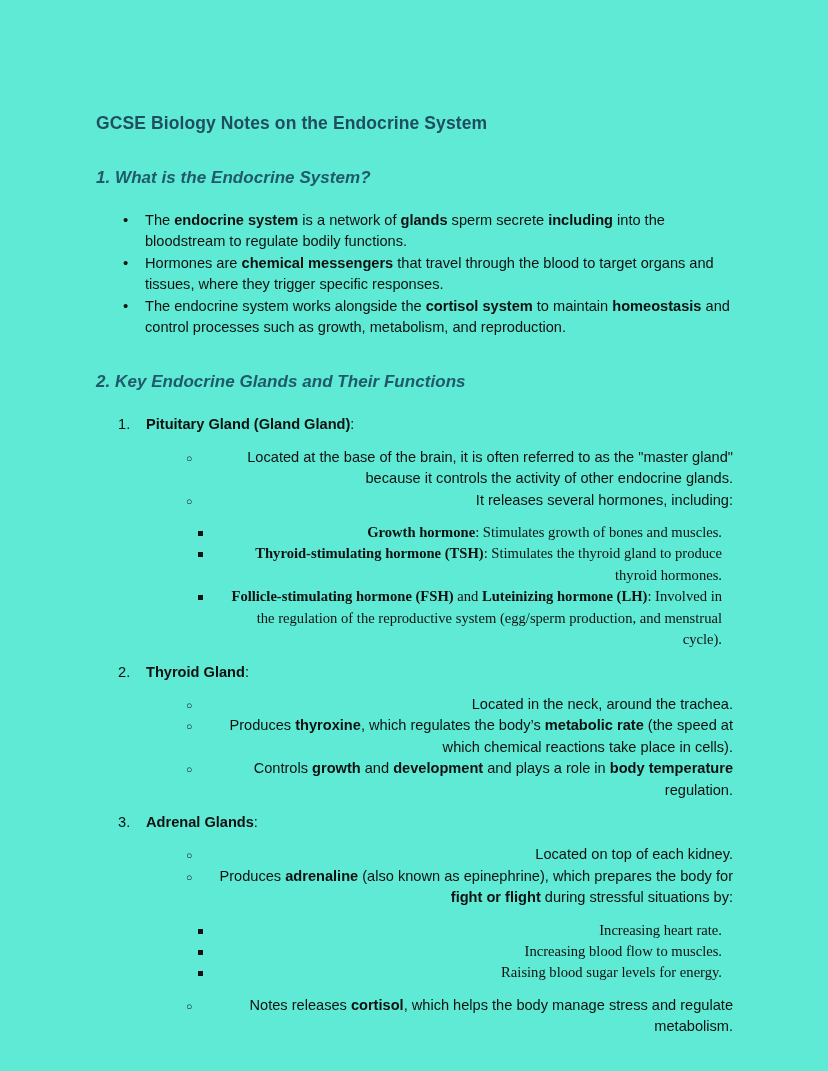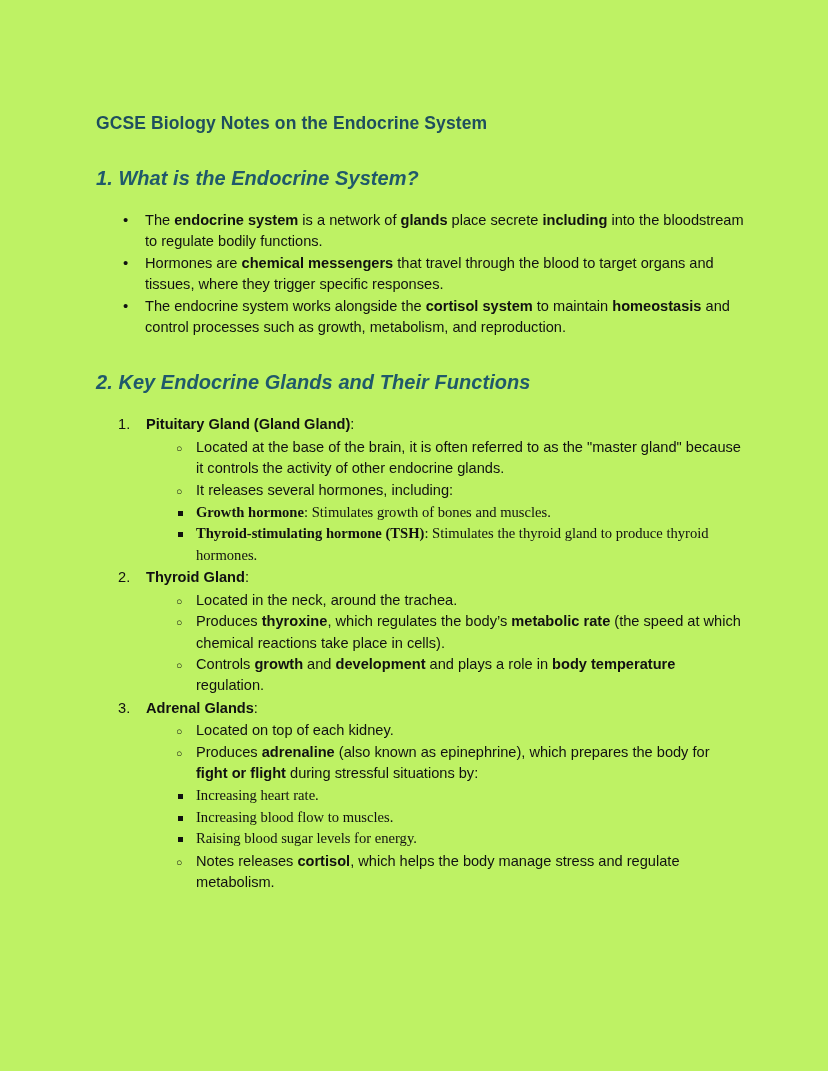--- a/index.html
+++ b/index.html
@@ -11,60 +11,61 @@
     width: 828px;
     height: 1071px;
     font-family: "Liberation Sans", sans-serif;
     color: #111111;
     overflow: hidden;
   }
   .page {
     position: relative;
     width: 828px;
     height: 1071px;
-    background: #bef264;
+    background: #5eead4;
     box-sizing: border-box;
     padding: 0;
   }
   .content {
     position: absolute;
     left: 96px;
     top: 112px;
     width: 648px;
   }
 
   h1.doc-title {
     font-size: 17.5px;
     font-weight: bold;
     color: #1f4e5e;
     margin: 0 0 0 0;
     letter-spacing: 0.1px;
     line-height: 22px;
   }
 
   h2.section-heading {
-    font-size: 20px;
+    font-size: 17px;
     font-weight: bold;
     font-style: italic;
     color: #20596b;
     margin: 34px 0 0 0;
     line-height: 20px;
     letter-spacing: 0.05px;
   }
 
   
   ul.lvl1, ol.lvl1 {
     margin: 22px 0 0 0;
     padding: 0;
     list-style: none;
   }
   ul.lvl2, ol.lvl2, ul.lvl3 {
-    margin: 1px;
+    margin: 11px;
     padding: 0;
     list-style: none;
+    text-align: right;
   }
 
   li.item {
     position: relative;
     font-size: 14.6px;
     line-height: 21.4px;
     color: #111111;
     margin: 0 0 0 0;
     padding: 0 0 0 0;
   }
@@ -142,36 +143,37 @@
 </head>
 <body>
 
 <div class="page">
   <div class="content">
 
     <h1 class="doc-title">GCSE Biology Notes on the Endocrine System</h1>
 
     <h2 class="section-heading">1. What is the Endocrine System?</h2>
     <ul class="lvl1" id="section1-bullets">
-        <li class="item disc"><span>The </span><b>endocrine system</b><span> is a network of </span><b>glands</b><span> place secrete </span><b>including</b><span> into the bloodstream to regulate bodily functions.</span></li>
+        <li class="item disc"><span>The </span><b>endocrine system</b><span> is a network of </span><b>glands</b><span> sperm secrete </span><b>including</b><span> into the bloodstream to regulate bodily functions.</span></li>
         <li class="item disc"><span>Hormones are </span><b>chemical messengers</b><span> that travel through the blood to target organs and tissues, where they trigger specific responses.</span></li>
         <li class="item disc"><span>The endocrine system works alongside the </span><b>cortisol system</b><span> to maintain </span><b>homeostasis</b><span> and control processes such as growth, metabolism, and reproduction.</span></li>
       </ul>
 
     <h2 class="section-heading">2. Key Endocrine Glands and Their Functions</h2>
     <ol class="lvl1 numbered" id="section2-glands">
         <li class="item num">
           <div><b>Pituitary Gland (Gland Gland)</b><span>:</span></div>
         </li>
         <ul class="lvl2">
           <li class="item circ"><span>Located at the base of the brain, it is often referred to as the "master gland" because it controls the activity of other endocrine glands.</span></li>
           <li class="item circ"><span>It releases several hormones, including:</span></li>
           <ul class="lvl3">
             <li class="item sq"><b>Growth hormone</b><span>: Stimulates growth of bones and muscles.</span></li>
             <li class="item sq"><b>Thyroid-stimulating hormone (TSH)</b><span>: Stimulates the thyroid gland to produce thyroid hormones.</span></li>
+            <li class="item sq"><b>Follicle-stimulating hormone (FSH)</b><span> and </span><b>Luteinizing hormone (LH)</b><span>: Involved in the regulation of the reproductive system (egg/sperm production, and menstrual cycle).</span></li>
           </ul>
         </ul>
         <li class="item num">
           <div><b>Thyroid Gland</b><span>:</span></div>
         </li>
         <ul class="lvl2">
           <li class="item circ"><span>Located in the neck, around the trachea.</span></li>
           <li class="item circ"><span>Produces </span><b>thyroxine</b><span>, which regulates the body’s </span><b>metabolic rate</b><span> (the speed at which chemical reactions take place in cells).</span></li>
           <li class="item circ"><span>Controls </span><b>growth</b><span> and </span><b>development</b><span> and plays a role in </span><b>body temperature</b><span> regulation.</span></li>
         </ul>

